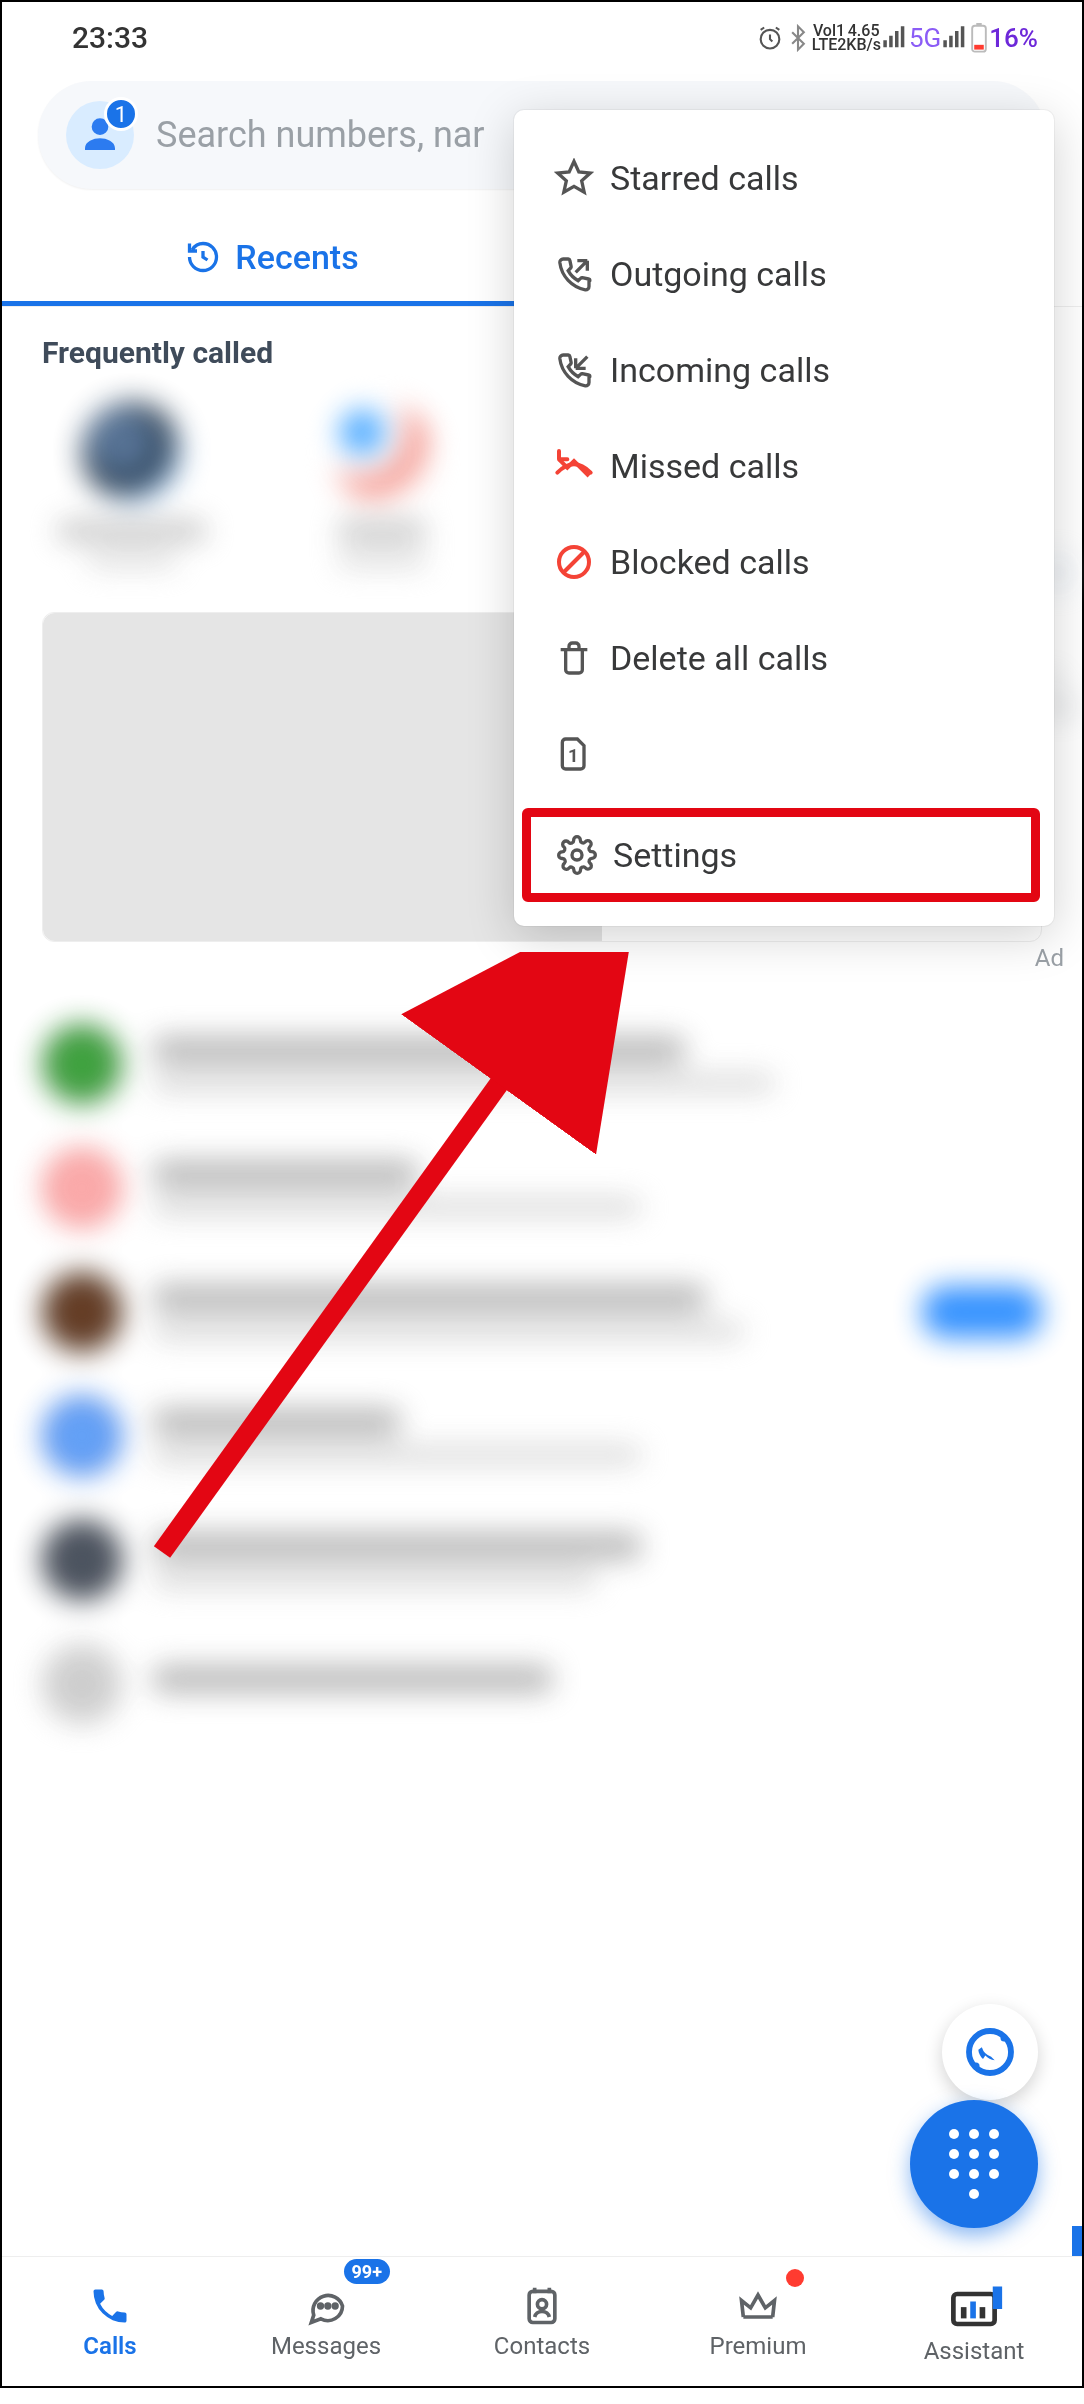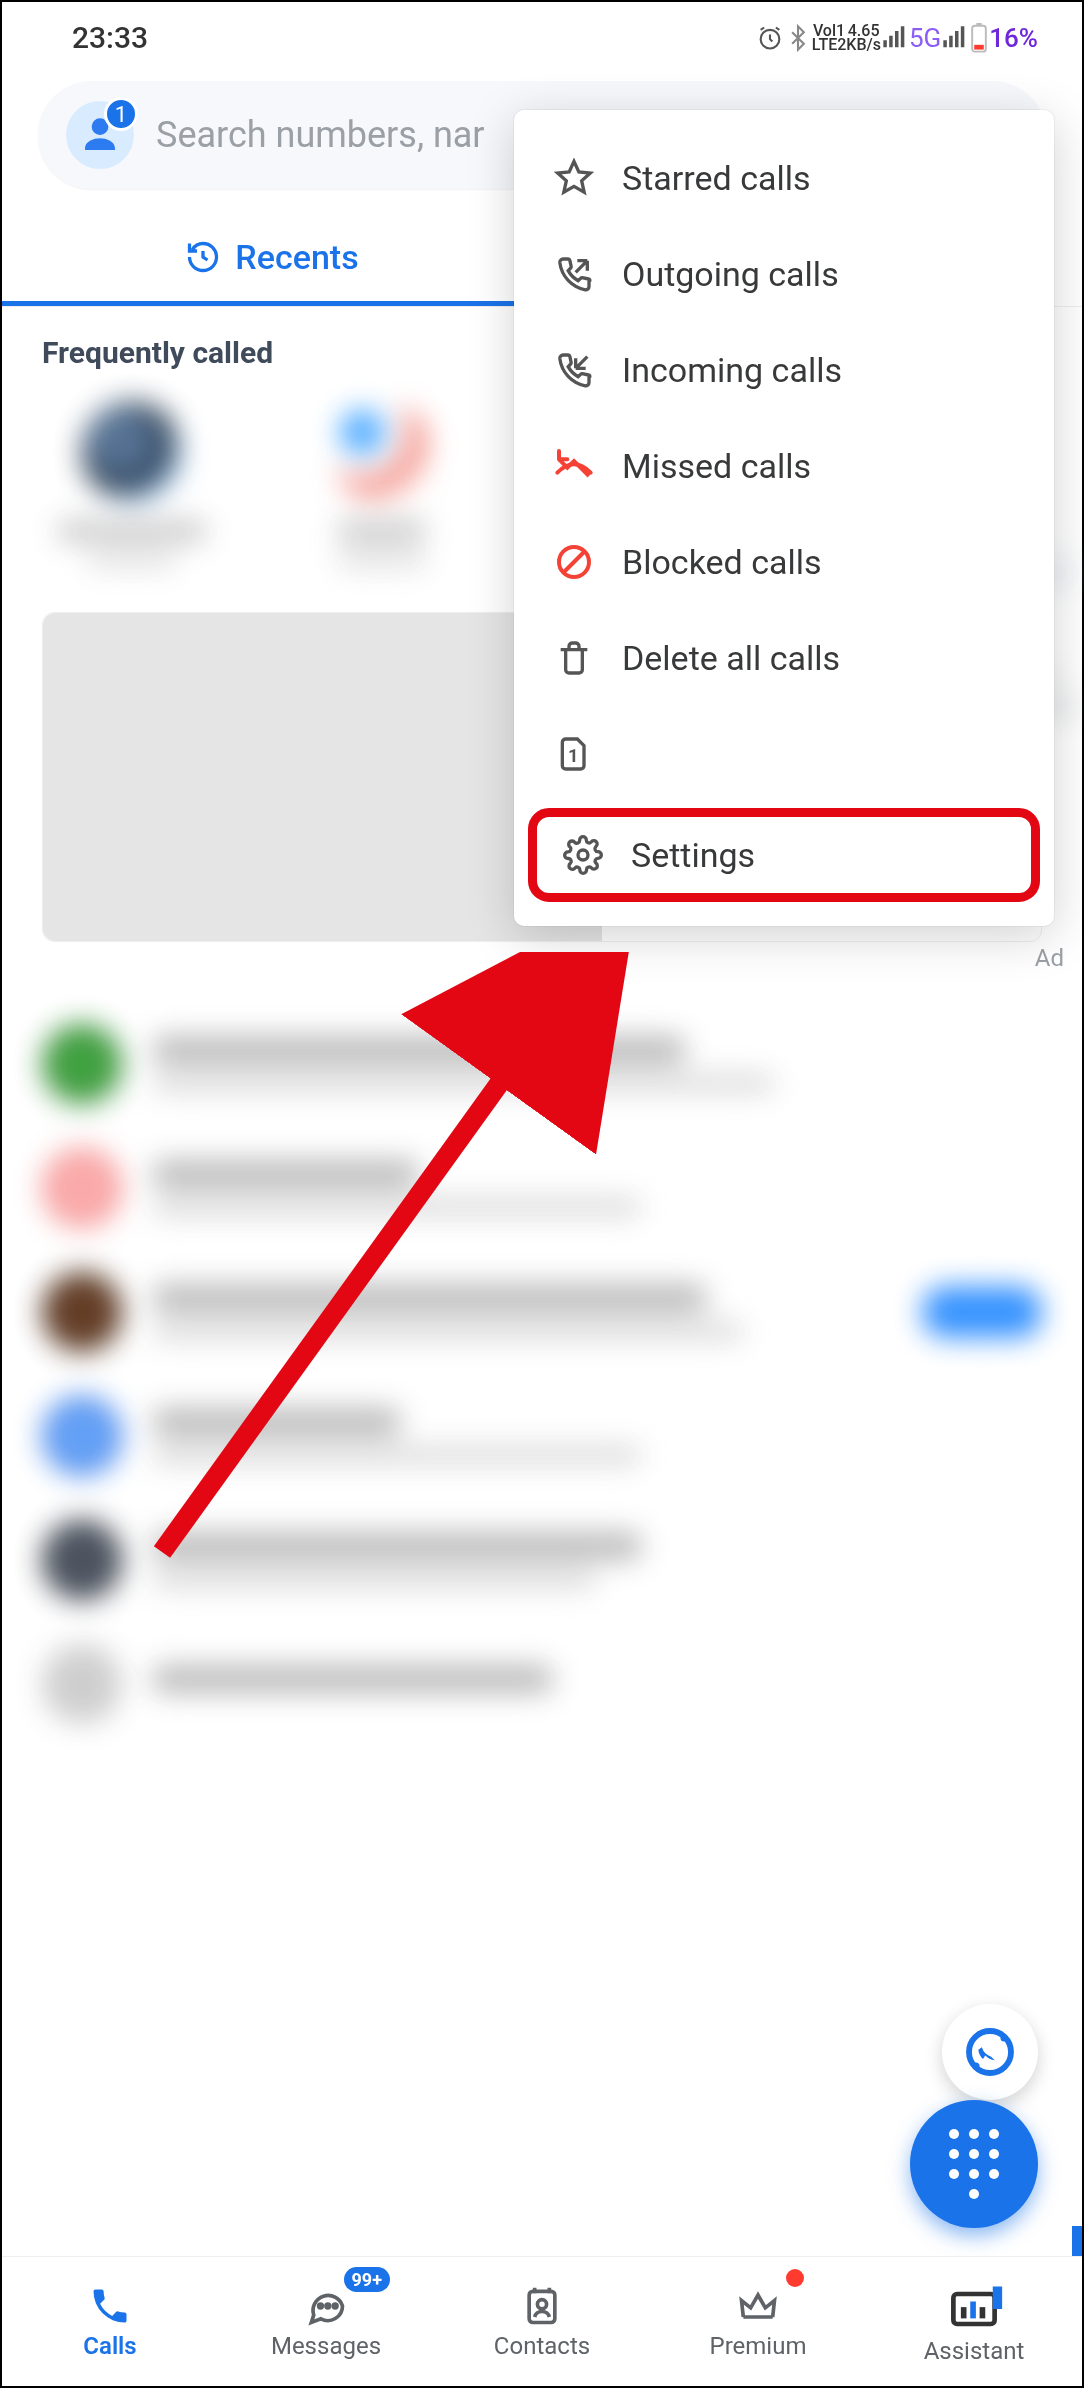--- a/index.html
+++ b/index.html
@@ -51,39 +51,39 @@
     .av.b { background: radial-gradient(#6b3b1f, #3b200f);} 
     .av.bl { background: radial-gradient(#6faeff, #2c6fe0);} 
     .av.d { background: radial-gradient(#525a68, #1f2630);} 
     .row .txt { flex:1; }
     .row .bar1 { height: 28px; width: 60%; background:#b6b6b6; border-radius:12px; margin-bottom:10px; }
     .row .bar2 { height: 18px; width: 70%; background:#d6d6d6; border-radius:10px; }
     .pill { width:120px; height:52px; border-radius:24px; background:#2c8dff; }
     
     
     .menu { position: absolute; top: 108px; right: 28px; width: 540px; background: #fff; border-radius: 10px; box-shadow: 0 10px 48px rgba(0,0,0,.18), 0 0 0 1px rgba(0,0,0,.04); padding: 20px 0; z-index: 50; }
-    .menu-item { display: flex; align-items: center; gap: 28px; padding: 28px 40px; font-size: 34px; color: #38393a; cursor:pointer;}
+    .menu-item { display: flex; align-items: center; gap: 16px; padding: 28px 40px; font-size: 34px; color: #38393a; cursor:pointer;}
     .menu-item svg { width: 40px; height: 40px; flex-shrink:0; }
-    .menu-item.highlight { border: 9px solid #e30613; border-radius: 21px; margin: 6px 14px 4px 14px; padding: 18px 26px;}
+    .menu-item.highlight { border: 9px solid #e30613; border-radius: 6px; margin: 6px 14px 4px 8px; padding: 18px 26px;}
     
     
     .arrow { position:absolute; left: 130px; top: 950px; width: 500px; height: 620px; z-index: 60; pointer-events:none;}
     
     
     .fab-small { position:absolute; right: 44px; bottom: 286px; width: 96px; height:96px; border-radius:50%; background:#fff; box-shadow:0 6px 18px rgba(0,0,0,.18); display:flex; align-items:center; justify-content:center; }
     .fab { position:absolute; right: 44px; bottom: 158px; width: 128px; height:128px; border-radius:50%; background:#1a73e8; box-shadow:0 8px 20px rgba(26,115,232,.5); display:flex; align-items:center; justify-content:center; }
     .pad { display:grid; grid-template-columns:repeat(3,10px); gap:10px; }
     .pad i { width:10px; height:10px; border-radius:50%; background:#fff; }
     
     
     .bottom { position:absolute; bottom:0; left:0; right:0; height: 130px; border-top:1px solid #eee; display:flex; background:#fff; }
     .nav { flex:1; display:flex; flex-direction:column; align-items:center; justify-content:center; gap:4px; font-size:24px; color:#5f6367; position:relative;}
     .nav.active { color:#1a73e8; font-weight:600;}
     .nav svg { width: 44px; height: 44px; }
-    .nav .nbadge { position:absolute; top:10px; right:44px; background:#1a73e8; color:#fff; font-size:18px; padding:2px 8px; border-radius:14px; font-weight:700;}
+    .nav .nbadge { position:absolute; top:2px; right:44px; background:#1a73e8; color:#fff; font-size:18px; padding:2px 8px; border-radius:14px; font-weight:700;}
     .nav .dot { position:absolute; top:12px; right:62px; width:18px; height:18px; border-radius:50%; background:#ff3b30;}
     .nav.assist svg { width: 60px; height: 60px; }
     .bar-accent { position:absolute; right:0; bottom:120px; width:10px; height:40px; background:#1a73e8; }
   </style>
 </head>
 <body>
 
 <div class="screen">
 
   <div class="status-bar">

